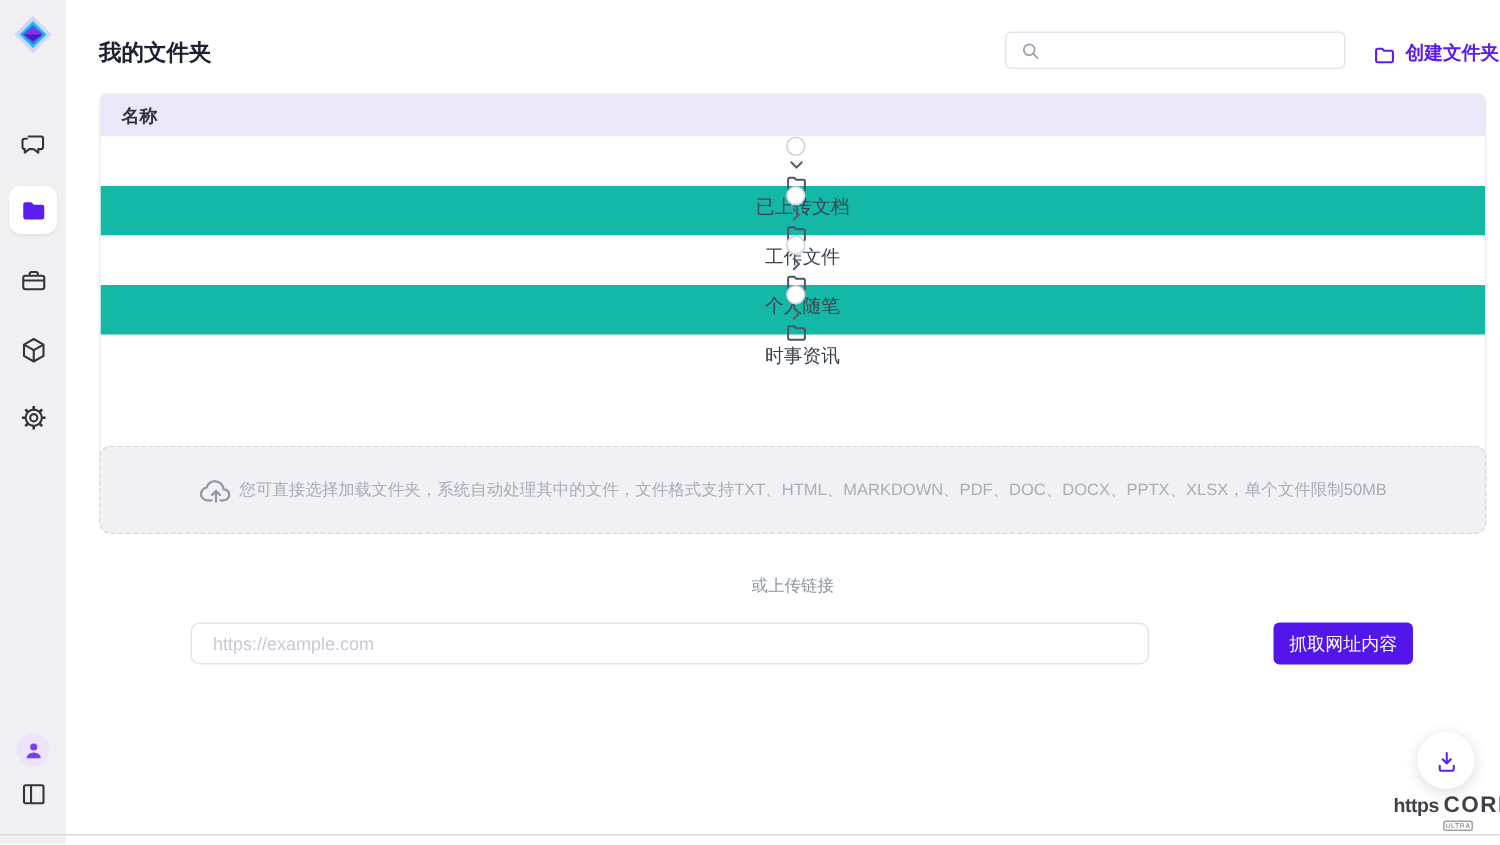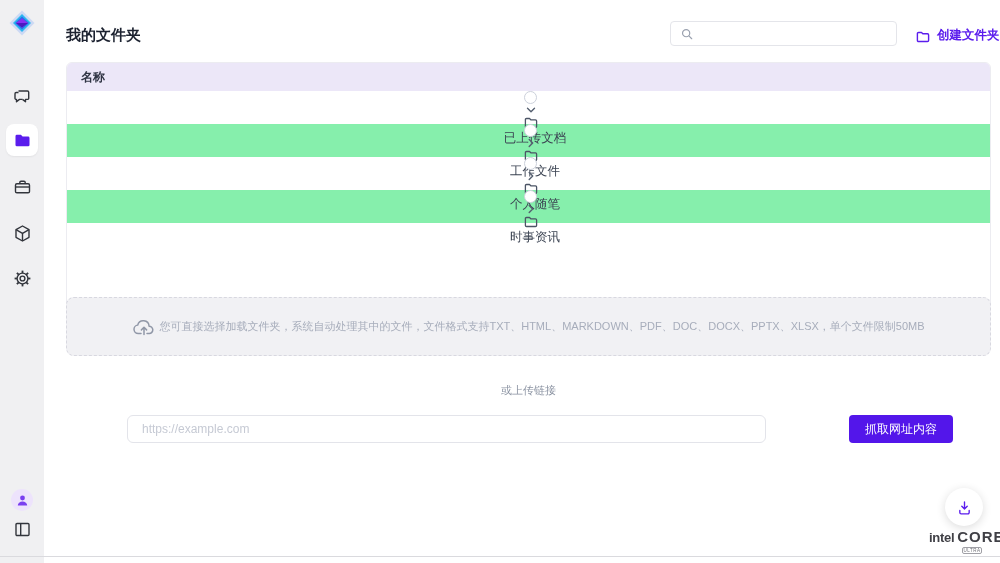--- a/index.html
+++ b/index.html
@@ -62,21 +62,21 @@
     border:1px solid #ececf1; border-radius:6px; background:#fff; overflow:hidden;
   }
   .table-head {
     height:28px; background:#ece7f8; display:flex; align-items:center;
     padding-left:14px; font-size:12px; font-weight:700; color:#2f3443;
   }
   .row {
     height:33px; display:flex; align-items:center; padding-left:13px;
     font-size:12.5px; color:#3b4352; background:#fff; cursor:pointer;flex-direction:column;
   }
-  .row.stripe { background:#86efac; }
+  .row.stripe { background:#14b8a6; }
   .radio {
     width:13px; height:13px; border:1.5px solid #ccd1db; border-radius:50%;
     margin-right:9px; flex:none; background:#fff; cursor:pointer;
   }
   .chev { width:12px; height:12px; margin-right:8px; color:#566070; flex:none; display:flex; cursor:pointer; }
   .chev svg { width:12px; height:12px; }
   .f-icon { width:14px; height:14px; margin-right:8px; color:#4b5465; flex:none; display:flex; }
   .f-icon svg { width:14px; height:14px; }
   
   .upload-zone {
@@ -92,21 +92,21 @@
     font-size:11px; color:#8b93a2;
   }
   
   .url-input {
     position:absolute; left:127px; top:415px; width:639px; height:28px;
     border:1px solid #e3e4ea; border-radius:6px; padding:0 14px; font-size:12px;
     color:#7f1d1d; outline:none; font-family:inherit; background:#fff;
   }
   .url-input::placeholder { color:#c6cad4; }
   .fetch-btn {
-    position:absolute; left:849px; top:415px; width:104px; height:28px;
+    position:absolute; left:849px; top:415px; width:93px; height:28px;
     background:#5316ea; border:none; border-radius:4px; color:#fff; font-size:12px;
     font-family:inherit; cursor:pointer; display:flex; align-items:center; justify-content:center;
   }
   
   .fab {
     position:absolute; left:945px; top:488px; width:38px; height:38px; border-radius:50%;
     background:#fff; box-shadow:0 2px 10px rgba(0,0,0,.14); border:none; cursor:pointer;
     display:flex; align-items:center; justify-content:center; color:#5b1ded;
   }
   .fab svg { width:17px; height:17px; }
@@ -298,20 +298,20 @@
 
   <button class="fab">
     <svg viewBox="0 0 20 20" fill="none" stroke="currentColor" stroke-width="1.6" stroke-linecap="round" stroke-linejoin="round">
       <path d="M4.5 13.5v2.5a1.5 1.5 0 0 0 1.5 1.5h8a1.5 1.5 0 0 0 1.5-1.5v-2.5"></path>
       <path d="M10 3.5v8M6.8 8.5l3.2 3.2 3.2-3.2"></path>
     </svg>
   </button>
 
   <div class="intel">
     <div class="intel-line">
-      <span class="intel-word">intel</span>
+      <span class="intel-word">https</span>
       <span class="intel-core">CORE</span>
     </div>
     <div class="intel-badge">ULTRA</div>
   </div>
 
   <div class="bottom-edge"></div>
 </div>
 
 </body></html>

